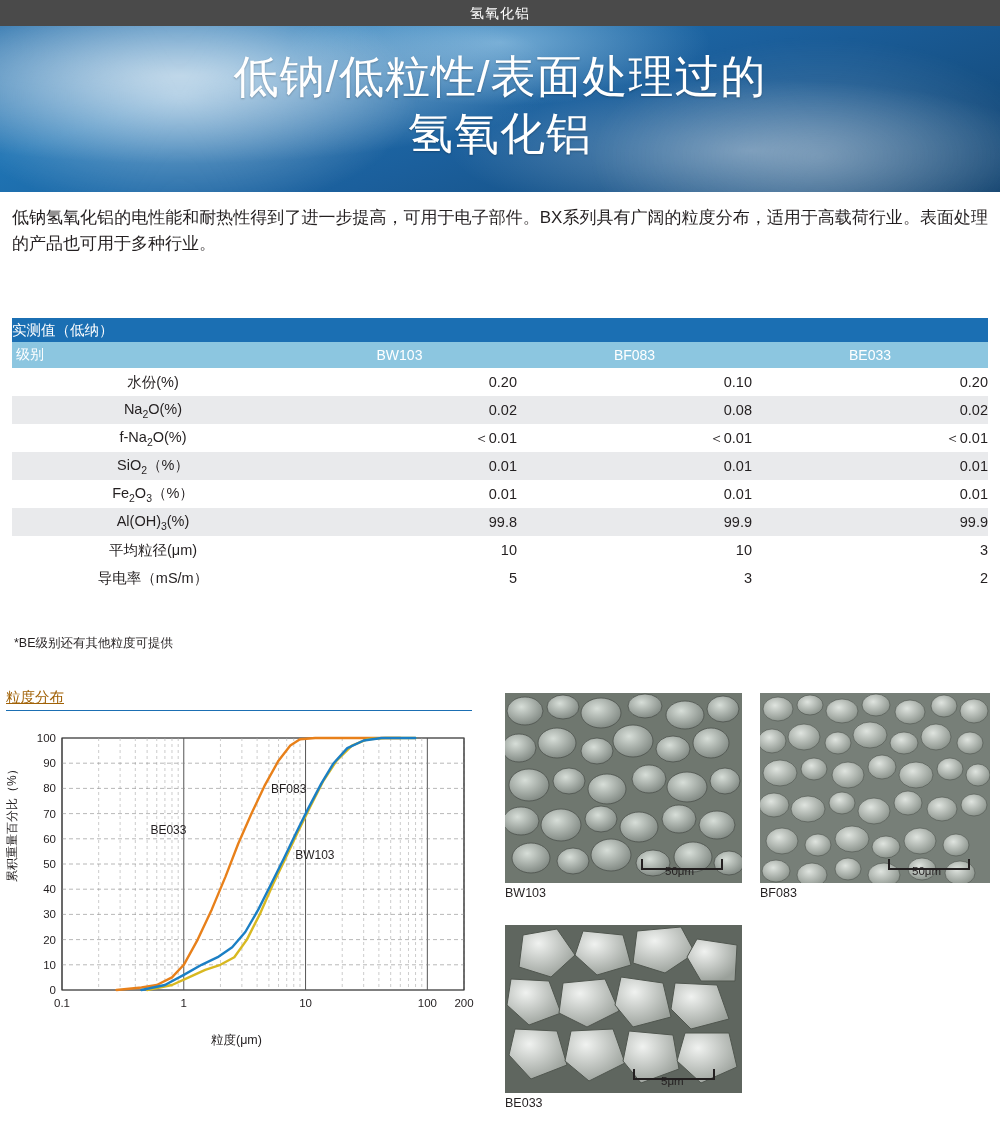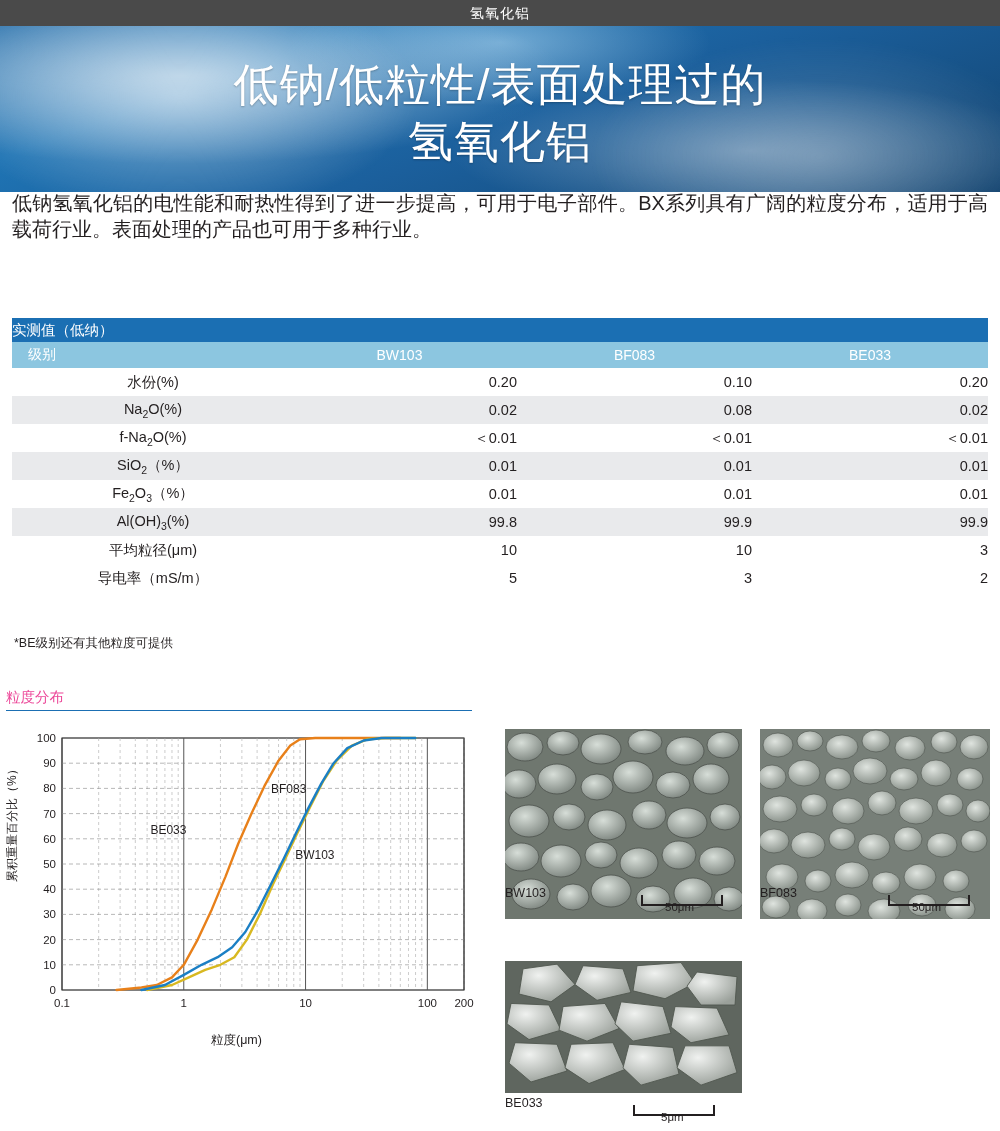--- a/index.html
+++ b/index.html
@@ -55,34 +55,34 @@
     background: radial-gradient(ellipse at center, rgba(255,255,255,0.22), rgba(255,255,255,0) 68%);
     filter: blur(2px);
   }
   .hero-title {
     position: relative;
     z-index: 2;
     text-align: center;
     color: #ffffff;
     font-size: 45px;
     line-height: 57px;
-    padding-top: 30px;
+    padding-top: 22px;
     letter-spacing: 1px;
     font-weight: normal;
     margin: 0;
     text-shadow: 0 1px 2px rgba(0,0,0,0.25);
   }
 
   
   .intro {
     position: absolute;
     left: 12px;
-    top: 190px;
+    top: 205px;
     width: 976px;
-    font-size: 20px;
+    font-size: 17px;
     line-height: 26px;
     color: #231f20;
     text-align: justify;
   }
 
   
   .table-wrap {
     position: absolute;
     left: 12px;
     top: 318px;
@@ -107,21 +107,21 @@
   }
   .t-head td {
     background: #8cc6e0;
     color: #ffffff;
     font-size: 14px;
     height: 26px;
     text-align: center;
   }
   .t-head td.first {
     text-align: left;
-    padding-left: 16px;
+    padding-left: 4px;
   }
   table.spec tbody tr td {
     font-size: 14.5px;
     height: 28px;
     text-align: right;
     color: #231f20;
   }
   table.spec tbody tr td.label {
     text-align: center;
     padding-left: 12px;
@@ -135,24 +135,25 @@
     font-size: 12.5px;
     color: #231f20;
   }
 
   
   .sec-head {
     position: absolute;
     left: 6px;
     top: 688px;
     width: 466px;
-    color: #ec4899;
+    color: #a16207;
     font-size: 14.5px;
     padding-bottom: 3px;
     border-bottom: 1px solid #1b6fb3;
+    text-decoration: underline;
   }
 
   
   .chart-area {
     position: absolute;
     left: 6px;
     top: 722px;
     width: 470px;
     height: 350px;
   }
@@ -170,21 +171,20 @@
     left: 205px;
     top: 310px;
     font-size: 12.5px;
   }
   .chart-svg { position: absolute; left: 0; top: 0; }
 
   
   .sem {
     position: absolute;
     border: 0;
-    margin-top: 36px;
   }
   .sem-img {
     width: 100%;
     height: 100%;
     position: relative;
     overflow: hidden;
   }
   .sem-caption {
     position: absolute;
     font-size: 12.5px;
@@ -461,21 +461,21 @@
         <ellipse cx="124" cy="182" rx="16" ry="12"></ellipse>
       <ellipse cx="162" cy="176" rx="14" ry="11"></ellipse>
         <ellipse cx="200" cy="180" rx="15" ry="12"></ellipse>
     </g>
   </svg>
   <div class="scale-bar" style="left:128px; top:166px; width:78px;"></div>
   <div class="scale-text" style="left:152px; top:172px;">50μm</div>
 </div>
 <div class="sem-caption" style="left:760px; top:886px;">BF083</div>
 
-<div class="sem" style="left:505px; top:925px; width:237px; height:132px;">
+<div class="sem" style="left:505px; top:925px; width:237px; height:168px;">
   <svg class="sem-img" viewBox="0 0 237 168" preserveAspectRatio="none">
     <defs>
       <radialGradient id="g3" cx="35%" cy="30%" r="75%">
         <stop offset="0%" stop-color="#f0f2f0"></stop>
         <stop offset="100%" stop-color="#9aa09a"></stop>
       </radialGradient>
     </defs>
     <rect width="237" height="168" fill="#5f665f"></rect>
     <g fill="url(#g3)" stroke="#50564f" stroke-width="1">
       <polygon points="18,10 52,4 70,30 46,52 14,42"></polygon>

